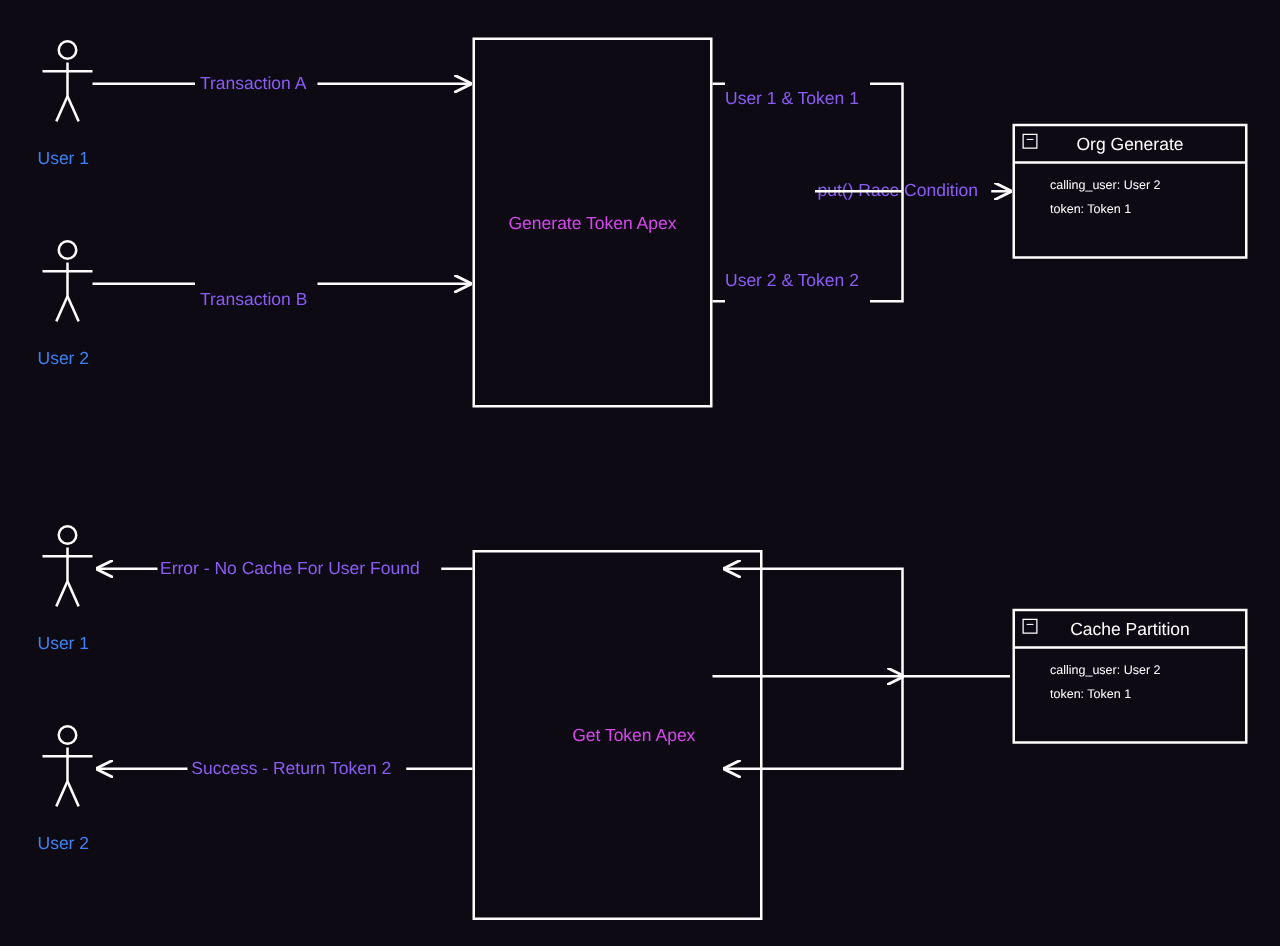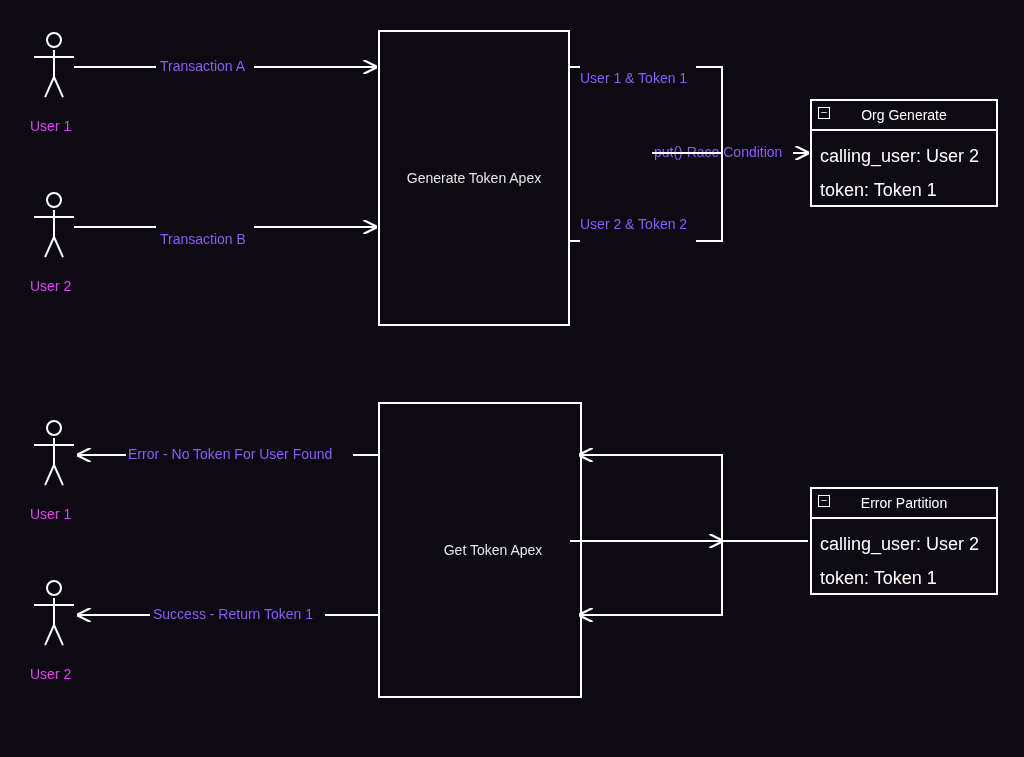--- a/index.html
+++ b/index.html
@@ -17,21 +17,21 @@
     width: 1024px; height: 757px;
   }
   .box {
     position: absolute;
     border: 2px solid #fff;
     background: transparent;
     display: flex;
     align-items: center;
     justify-content: center;
     text-align: center;
-    color: #e5e5e5;
+    color: #d946ef;
   }
   .partition {
     position: absolute;
     border: 2px solid #fff;
     background: transparent;
     color: #fff;
   }
   .partition .hdr {
     position: relative;
     border-bottom: 2px solid #fff;
@@ -41,33 +41,33 @@
   .partition .minus {
     position: absolute;
     left: 6px; top: 6px;
     width: 12px; height: 12px;
     border: 1px solid #fff;
     line-height: 8px;
     font-size: 11px;
     text-align: center;
   }
   .partition .body {
-    padding: 8px 8px;
+    padding: 8px 28px;
     line-height: 1.9;
-    font-size: 18px;
+    font-size: 10px;
   }
   .label {
     position: absolute;
     white-space: nowrap;
     color: #8b5cf6;
     font-size: 14px;
   }
   .userlabel {
     position: absolute;
-    color: #d946ef;
+    color: #3b82f6;
     font-size: 14px;
   }
   
   .stick {
     position: absolute;
     width: 40px; height: 76px;
   }
   .stick .head {
     position: absolute;
     left: 12px; top: 0;
@@ -164,43 +164,43 @@
 
   <div class="stick" style="left:34px; top:580px;">
     <div class="head"></div>
       <div class="body"></div>
       <div class="arms"></div>
       <div class="leg-l"></div>
       <div class="leg-r"></div>
   </div>
   <div class="userlabel" style="left:30px; top:666px;">User 2</div>
 
-  <div class="box" style="left:378px; top:402px; width:204px; height:296px;padding-left:26px;">
+  <div class="box" style="left:378px; top:440px; width:232px; height:296px;padding-left:26px;">
     <span>Get Token Apex</span>
   </div>
 
   <div class="partition" style="left:810px; top:487px; width:188px; height:108px;">
     <div class="hdr">
       <span class="minus">−</span>
-      <span>Error Partition</span>
+      <span>Cache Partition</span>
     </div>
     <div class="body">
       <div>calling_user: User 2</div>
       <div>token: Token 1</div>
     </div>
   </div>
 
   <div class="label" style="left:160px; top:58px;">Transaction A</div>
   <div class="label" style="left:160px; top:231px;">Transaction B</div>
   <div class="label" style="left:580px; top:58px;margin-top:12px;">User 1 &amp; Token 1</div>
   <div class="label" style="left:580px; top:216px;">User 2 &amp; Token 2</div>
   <div class="label" style="left:654px; top:144px;">put() Race Condition</div>
 
-  <div class="label" style="left:128px; top:446px;">Error - No Token For User Found</div>
-  <div class="label" style="left:153px; top:606px;">Success - Return Token 1</div>
+  <div class="label" style="left:128px; top:446px;">Error - No Cache For User Found</div>
+  <div class="label" style="left:153px; top:606px;">Success - Return Token 2</div>
 
   <svg class="lines">
     <defs>
       <marker id="arrow" viewBox="0 0 10 10" refX="9" refY="5" markerWidth="7" markerHeight="7" orient="auto-start-reverse">
         <path d="M 0 0 L 10 5 L 0 10" fill="none" stroke="#fff" stroke-width="1.6"></path>
       </marker>
     </defs>
 
     <line x1="74" y1="67" x2="156" y2="67"></line>
     <line x1="254" y1="67" x2="376" y2="67" marker-end="url(#arrow)"></line>

